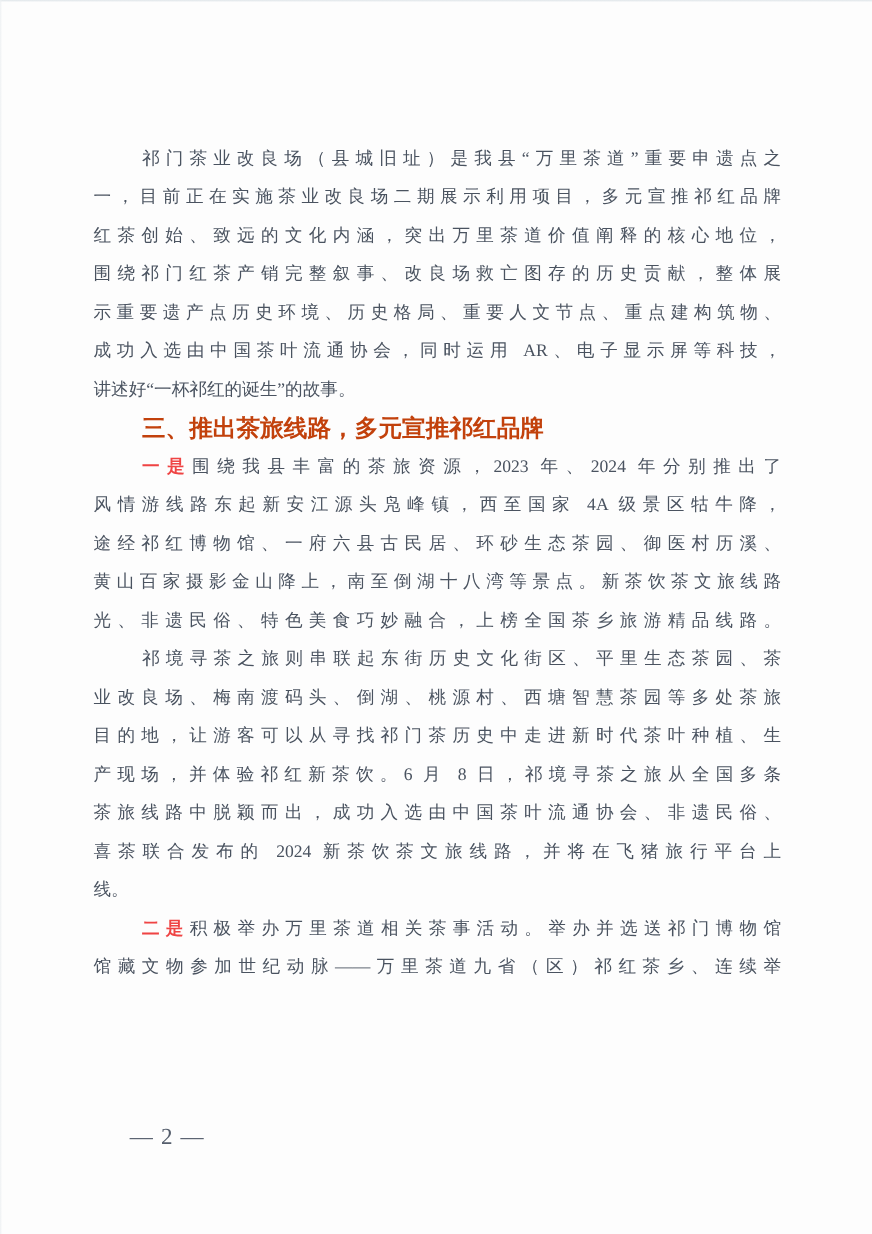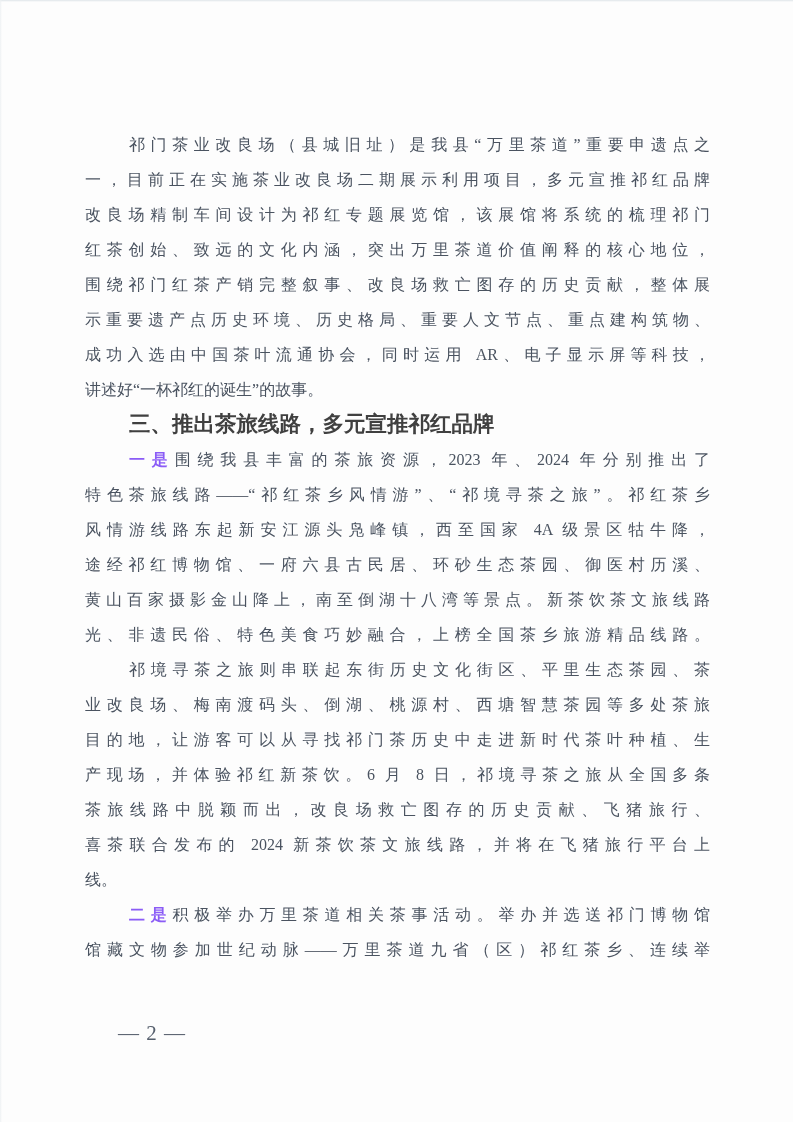--- a/index.html
+++ b/index.html
@@ -45,64 +45,62 @@
   .line.indent {
     padding-left: 44px;
   }
   .line.no-stretch {
     text-align: center;
     text-align-last: left;
   }
   .line.heading {
     font-family: "Liberation Sans", "DejaVu Sans", sans-serif;
     font-weight: 700;
-    color: #404040;
+    color: #c2410c;
     font-size: 21.5px;
   }
   .lead {
     font-family: "Liberation Sans", "DejaVu Sans", sans-serif;
     font-weight: 700;
-    color: #8b5cf6;
+    color: #ef4444;
   }
   .page-footer {
     position: absolute;
     left: 118px;
     top: 1021px;
     font-size: 21px;
     line-height: 24px;
     color: #555e6c;
     letter-spacing: 1px;
   }
 </style>
 </head>
 <body>
 
 <div class="scan-edge-top"></div>
 <div class="scan-edge-left"></div>
 
 <div class="text-block" id="text-block">
     <div class="line indent">祁门茶业改良场（县城旧址）是我县“万里茶道”重要申遗点之</div>
     <div class="line">一，目前正在实施茶业改良场二期展示利用项目，多元宣推祁红品牌</div>
-    <div class="line">改良场精制车间设计为祁红专题展览馆，该展馆将系统的梳理祁门</div>
     <div class="line">红茶创始、致远的文化内涵，突出万里茶道价值阐释的核心地位，</div>
     <div class="line">围绕祁门红茶产销完整叙事、改良场救亡图存的历史贡献，整体展</div>
     <div class="line">示重要遗产点历史环境、历史格局、重要人文节点、重点建构筑物、</div>
     <div class="line">成功入选由中国茶叶流通协会，同时运用 AR、电子显示屏等科技，</div>
     <div class="line no-stretch">讲述好“一杯祁红的诞生”的故事。</div>
     <div class="line indent no-stretch heading">三、推出茶旅线路，多元宣推祁红品牌</div>
     <div class="line indent"><span class="lead">一是</span><span>围绕我县丰富的茶旅资源，2023 年、2024 年分别推出了</span></div>
-    <div class="line">特色茶旅线路——“祁红茶乡风情游”、“祁境寻茶之旅”。祁红茶乡</div>
     <div class="line">风情游线路东起新安江源头凫峰镇，西至国家 4A 级景区牯牛降，</div>
     <div class="line">途经祁红博物馆、一府六县古民居、环砂生态茶园、御医村历溪、</div>
     <div class="line">黄山百家摄影金山降上，南至倒湖十八湾等景点。新茶饮茶文旅线路</div>
     <div class="line">光、非遗民俗、特色美食巧妙融合，上榜全国茶乡旅游精品线路。</div>
     <div class="line indent">祁境寻茶之旅则串联起东街历史文化街区、平里生态茶园、茶</div>
     <div class="line">业改良场、梅南渡码头、倒湖、桃源村、西塘智慧茶园等多处茶旅</div>
     <div class="line">目的地，让游客可以从寻找祁门茶历史中走进新时代茶叶种植、生</div>
     <div class="line">产现场，并体验祁红新茶饮。6 月 8 日，祁境寻茶之旅从全国多条</div>
-    <div class="line">茶旅线路中脱颖而出，改良场救亡图存的历史贡献、飞猪旅行、</div>
+    <div class="line">茶旅线路中脱颖而出，成功入选由中国茶叶流通协会、非遗民俗、</div>
     <div class="line">喜茶联合发布的 2024 新茶饮茶文旅线路，并将在飞猪旅行平台上</div>
     <div class="line no-stretch">线。</div>
     <div class="line indent"><span class="lead">二是</span><span>积极举办万里茶道相关茶事活动。举办并选送祁门博物馆</span></div>
     <div class="line">馆藏文物参加世纪动脉——万里茶道九省（区）祁红茶乡、连续举</div>
   </div>
 
 <div class="page-footer">— 2 —</div>
 
 </body></html>

